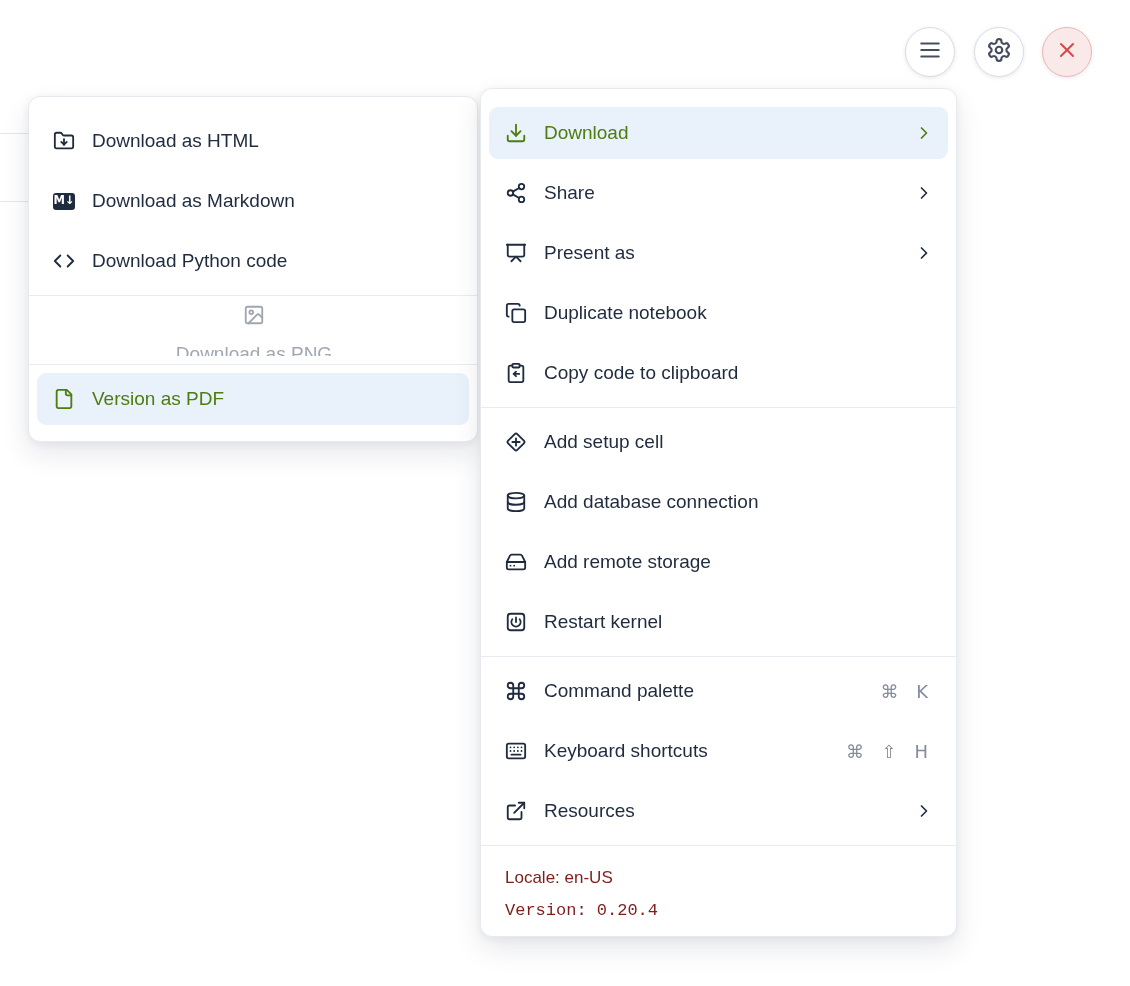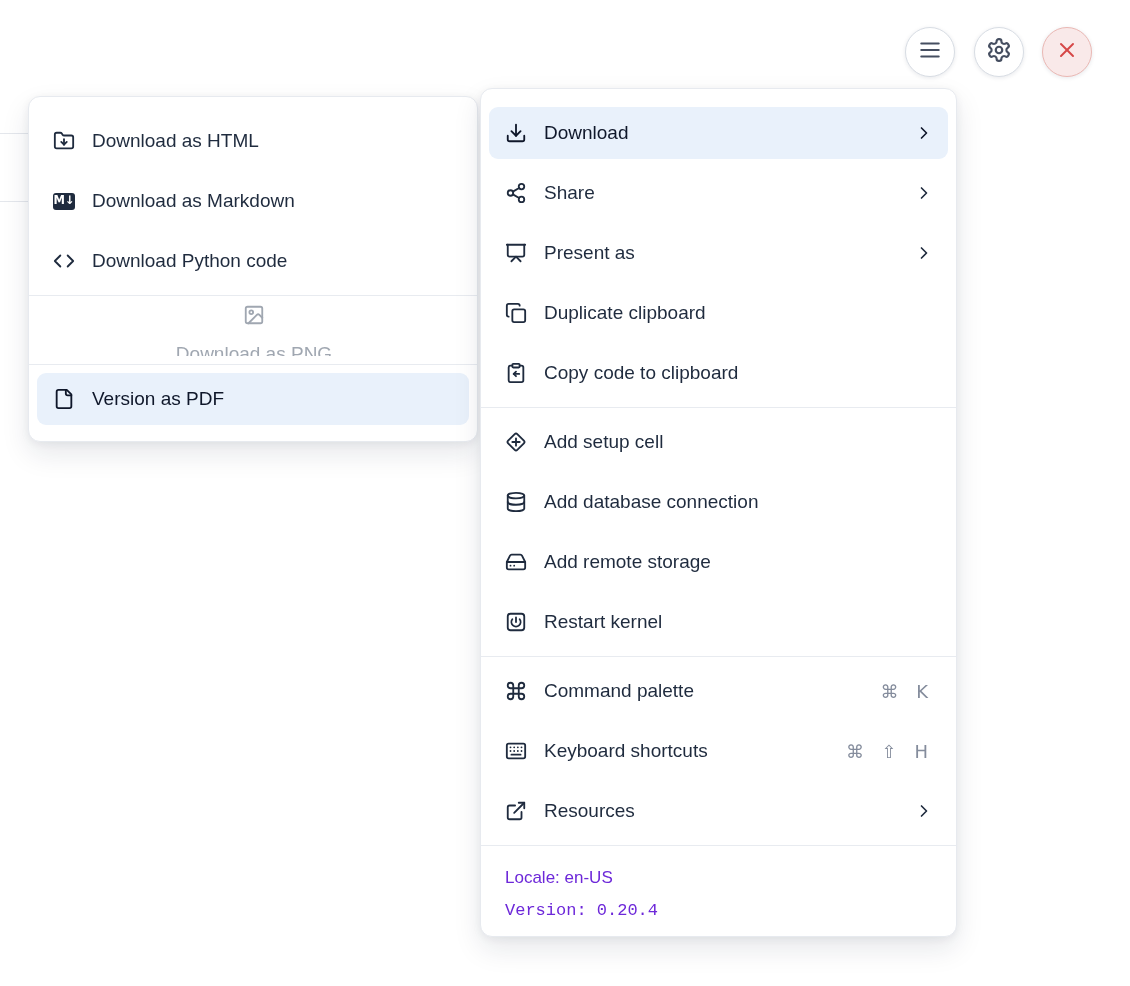--- a/index.html
+++ b/index.html
@@ -34,41 +34,41 @@
   .left-panel  { left:28px;  top:96px; width:450px; z-index:2; }
   .right-panel { left:480px; top:88px; width:477px; z-index:3; }
 
   .mi {
     display:flex; align-items:center; height:52px; margin:8px 0;
     padding:0 14px 0 16px; gap:17px; border-radius:9px;
     font-size:19px; color:#1f2b3e; cursor:pointer; white-space:nowrap;
   }
   .mi .ic { width:22px; height:22px; flex:0 0 22px; display:flex; align-items:center; justify-content:center; }
   .mi .ic svg { width:22px; height:22px; }
-  .mi.hl { background:#e9f1fb; color:#0f172a; }
+  .mi.hl { background:#e9f1fb; color:#4d7c0f; }
   .mi.dis { color:#a0a7b1; cursor:default;flex-direction:column; }
   .lbl { flex:0 1 auto; overflow:hidden; text-overflow:ellipsis; }
 
   .chev { margin-left:auto; display:flex; }
   .chev svg { width:20px; height:20px; }
   .sc {
     margin-left:auto; color:#848c9c; font-size:18px; letter-spacing:6px;
     font-family:"DejaVu Sans",sans-serif; padding-right:0; white-space:nowrap;
   }
 
   hr.sep { border:none; border-top:1px solid #e8ebf0; margin:6px -8px; }
 
   .md-badge {
     width:25px; height:17px; background:#1f2b3e; border-radius:3px;
     color:#fff; font-size:11.5px; font-weight:bold; line-height:1;
     display:flex; align-items:center; justify-content:center;
     font-family:"DejaVu Sans",sans-serif;
   }
 
-  .menu-footer { padding:6px 0 4px 16px; color:#6d28d9; font-size:17px;margin-top:16px; }
+  .menu-footer { padding:6px 0 4px 16px; color:#7f1d1d; font-size:17px;margin-top:16px; }
   .menu-footer .f-line { margin:0 0 13px; }
   .menu-footer .f-line:last-child { margin-bottom:4px;font-family:Liberation Mono, monospace; }
 
   svg.lu { fill:none; stroke:currentColor; stroke-width:2; stroke-linecap:round; stroke-linejoin:round; }
 </style>
 </head>
 <body>
 
 <div class="bg-line l1"></div>
 <div class="bg-line l2"></div>
@@ -208,21 +208,21 @@
     </span>
   </div>
 
   <div class="mi">
     <span class="ic">
       <svg class="lu" viewBox="0 0 24 24">
           <rect x="8" y="8" width="14" height="14" rx="2"></rect>
           <path d="M4 16c-1.1 0-2-.9-2-2V4c0-1.1.9-2 2-2h10c1.1 0 2 .9 2 2"></path>
         </svg>
     </span>
-    <span class="lbl">Duplicate clipboard</span>
+    <span class="lbl">Duplicate notebook</span>
   </div>
 
   <div class="mi">
     <span class="ic">
       <svg class="lu" viewBox="0 0 24 24">
           <rect x="8" y="2" width="8" height="4" rx="1"></rect>
           <path d="M16 4h2a2 2 0 0 1 2 2v14a2 2 0 0 1-2 2H6a2 2 0 0 1-2-2V6a2 2 0 0 1 2-2h2"></path>
           <path d="M15.5 13H9.5"></path>
           <path d="m12 10.5-2.5 2.5 2.5 2.5"></path>
         </svg>

